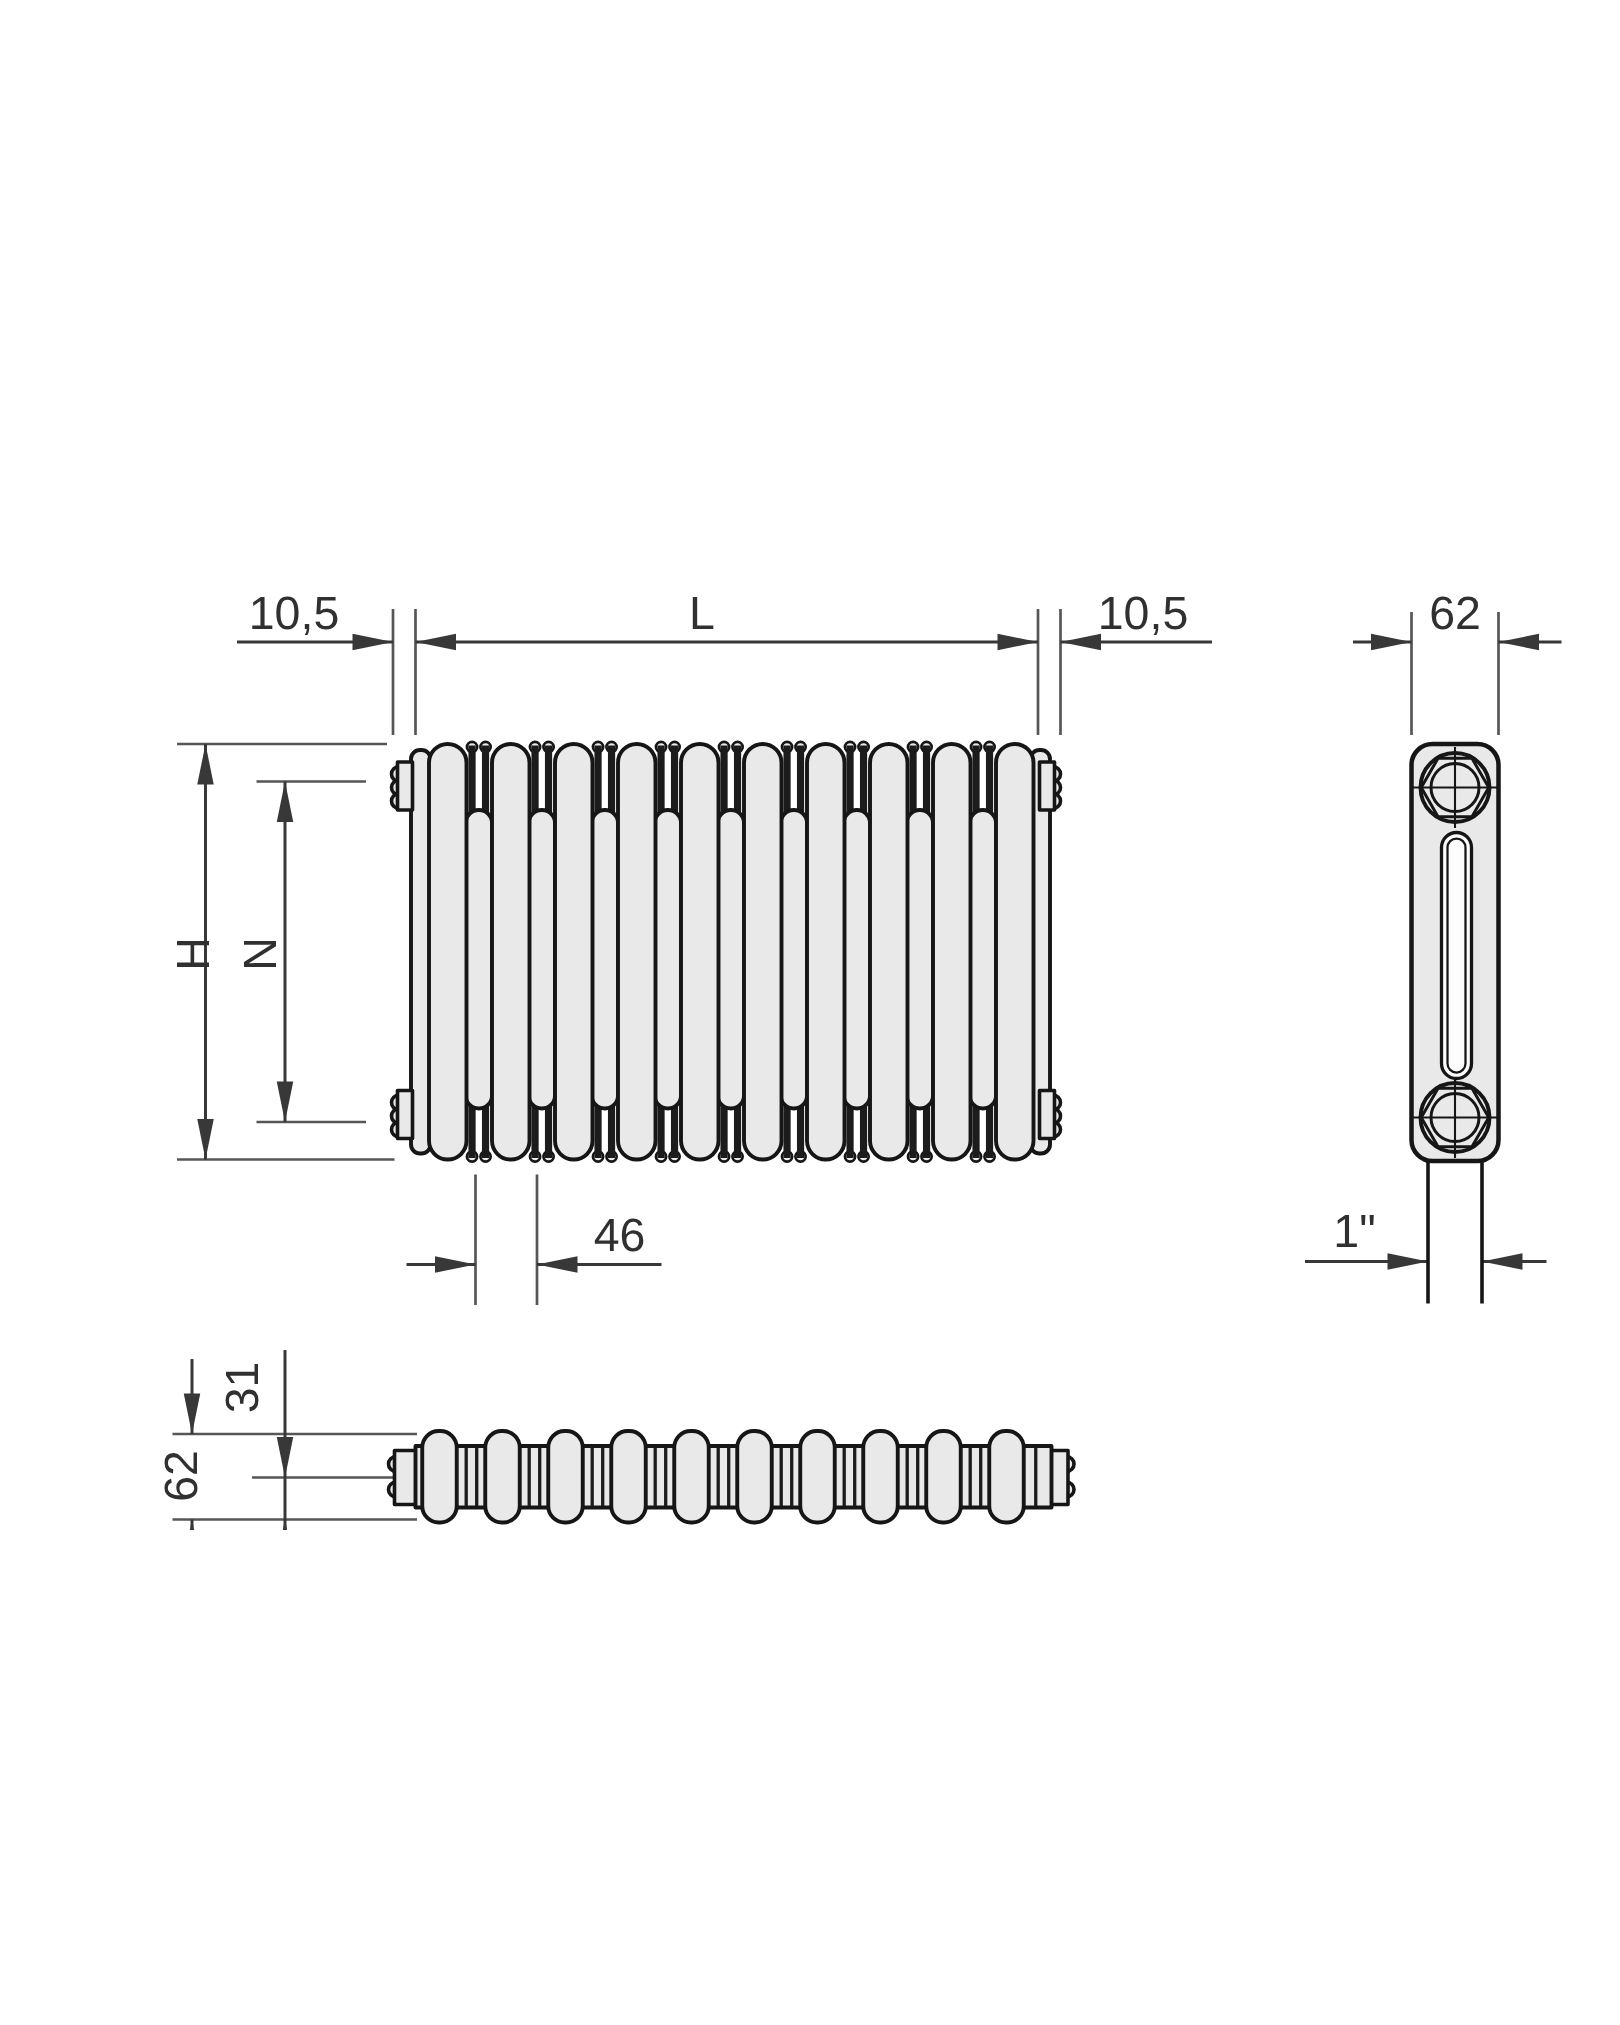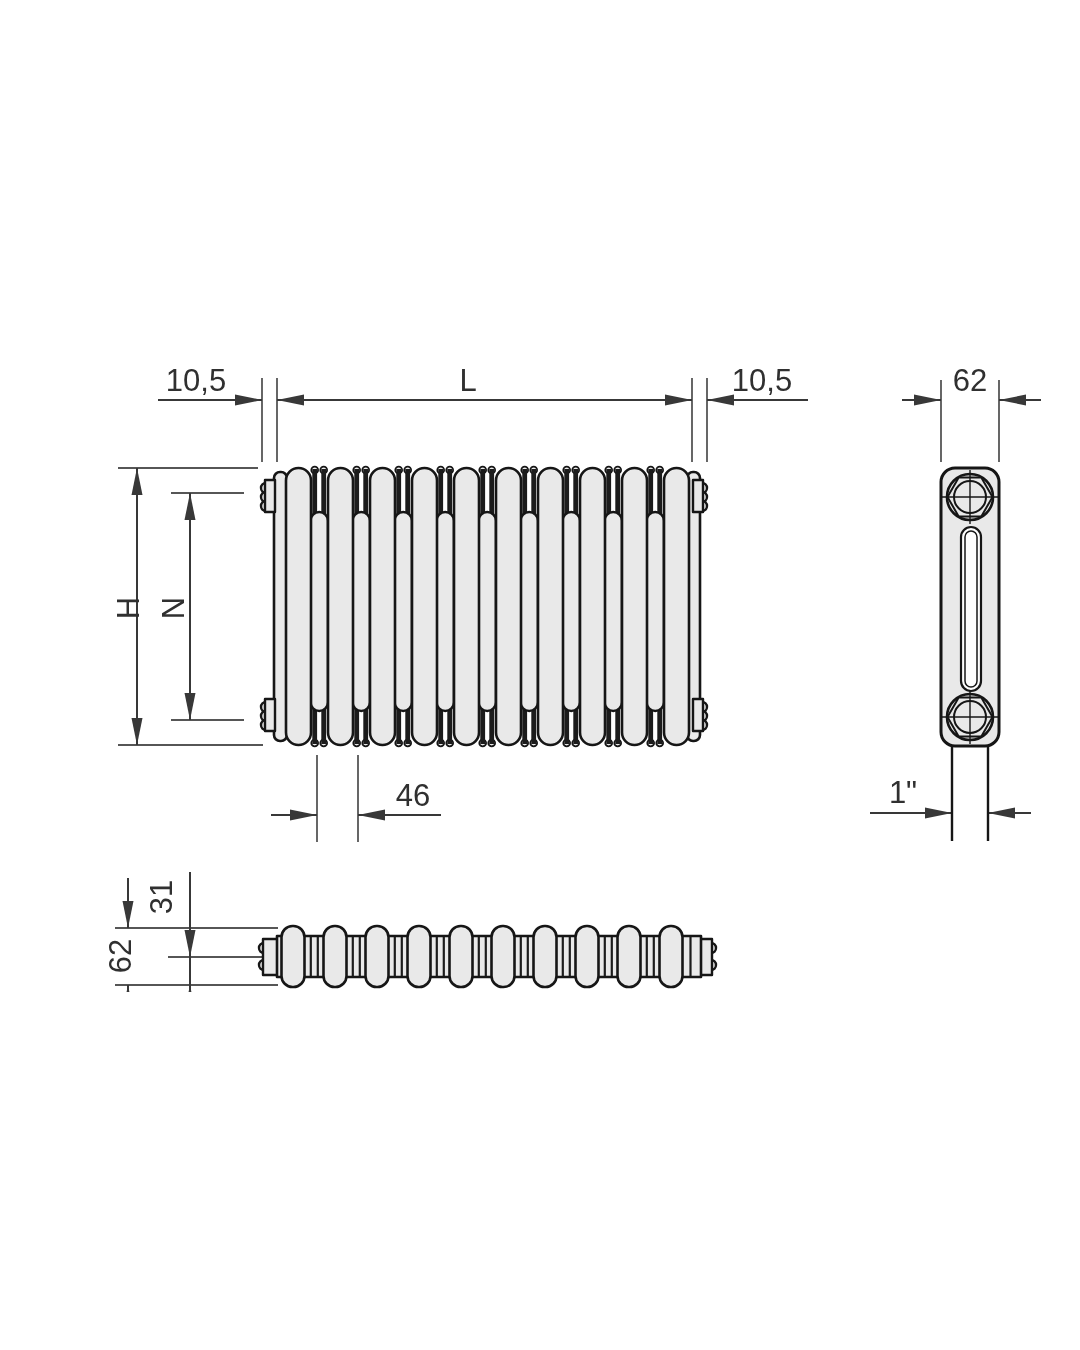--- a/index.html
+++ b/index.html
@@ -1,20 +1,21 @@
 <!DOCTYPE html>
 <html style="--background: #ffffff; --fill: #e9e9e9; --outline: #161616; --dimline: #383838; --extline: #565656; --text: #303030;"><head>
 <meta charset="utf-8">
 <style>
   html,body { margin:0; padding:0; background:#fff; }
   .canvas {
     position:relative; width:1080px; height:992px;
     background: var(--background, #ffffff);
     overflow:hidden;
     font-family:"Liberation Sans", sans-serif;
+    margin-top:28px;
   }
   svg { position:absolute; left:0; top:0; }
 
   .body      { fill:var(--fill,#e9e9e9); stroke:var(--outline,#161616); stroke-width:2.6; stroke-linejoin:round; }
   .body-thick{ fill:var(--fill,#e9e9e9); stroke:var(--outline,#161616); stroke-width:3;   stroke-linejoin:round; }
   .stub      { stroke-width:2.4; }
   .nub       { fill:var(--fill,#e9e9e9); stroke:var(--outline,#161616); stroke-width:1.8; }
   .barfill   { fill:#1c1c1c; }
   .barline   { stroke:#1c1c1c; stroke-width:2.2; }
   .ext       { stroke:var(--extline,#565656); stroke-width:1.8; }

